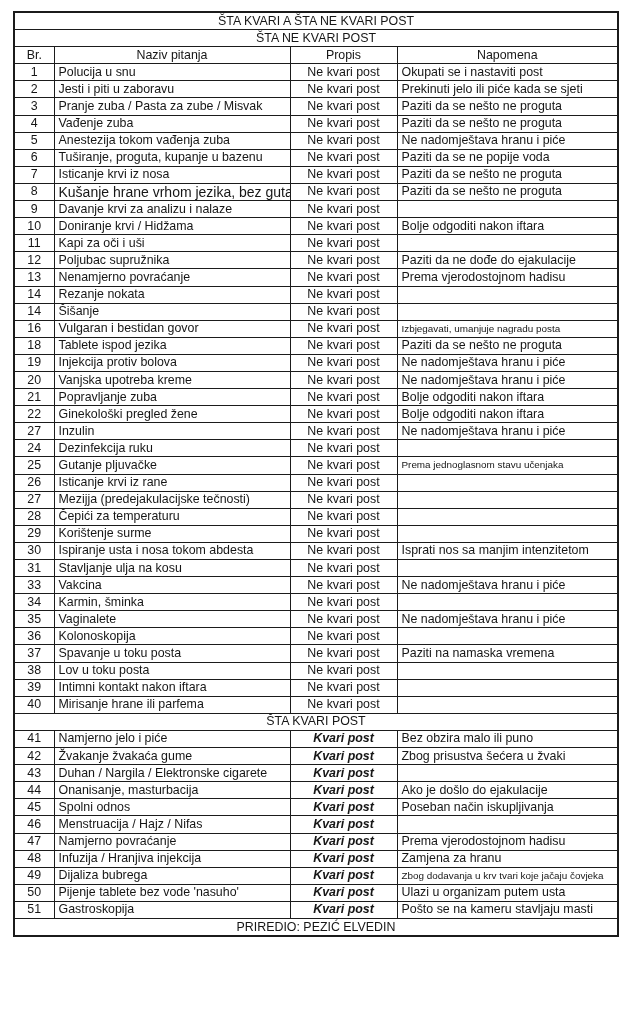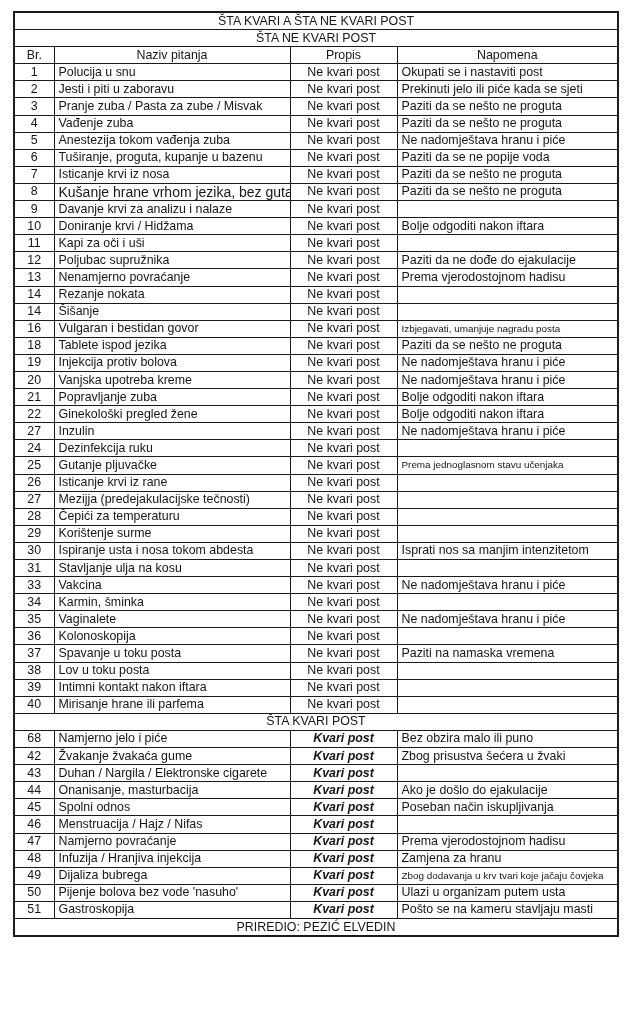--- a/index.html
+++ b/index.html
@@ -329,21 +329,21 @@
         <tr>
           <td class="c-br">40</td>
           <td class="c-naziv">Mirisanje hrane ili parfema</td>
           <td class="c-propis">Ne kvari post</td>
           <td class="c-napomena"></td>
         </tr>
         <tr>
           <td class="section-heading" colspan="4">ŠTA KVARI POST</td>
         </tr>
         <tr>
-          <td class="c-br">68</td>
+          <td class="c-br">41</td>
           <td class="c-naziv">Namjerno jelo i piće</td>
           <td class="c-propis kvari">Kvari post</td>
           <td class="c-napomena">Bez obzira malo ili puno</td>
         </tr>
         <tr>
           <td class="c-br">42</td>
           <td class="c-naziv">Žvakanje žvakaća gume</td>
           <td class="c-propis kvari">Kvari post</td>
           <td class="c-napomena">Zbog prisustva šećera u žvaki</td>
         </tr>
@@ -384,21 +384,21 @@
           <td class="c-napomena">Zamjena za hranu</td>
         </tr>
         <tr>
           <td class="c-br">49</td>
           <td class="c-naziv">Dijaliza bubrega</td>
           <td class="c-propis kvari">Kvari post</td>
           <td class="c-napomena sm">Zbog dodavanja u krv tvari koje jačaju čovjeka</td>
         </tr>
         <tr>
           <td class="c-br">50</td>
-          <td class="c-naziv">Pijenje bolova bez vode 'nasuho'</td>
+          <td class="c-naziv">Pijenje tablete bez vode 'nasuho'</td>
           <td class="c-propis kvari">Kvari post</td>
           <td class="c-napomena">Ulazi u organizam putem usta</td>
         </tr>
         <tr>
           <td class="c-br">51</td>
           <td class="c-naziv">Gastroskopija</td>
           <td class="c-propis kvari">Kvari post</td>
           <td class="c-napomena">Pošto se na kameru stavljaju masti</td>
         </tr>
       </tbody>

